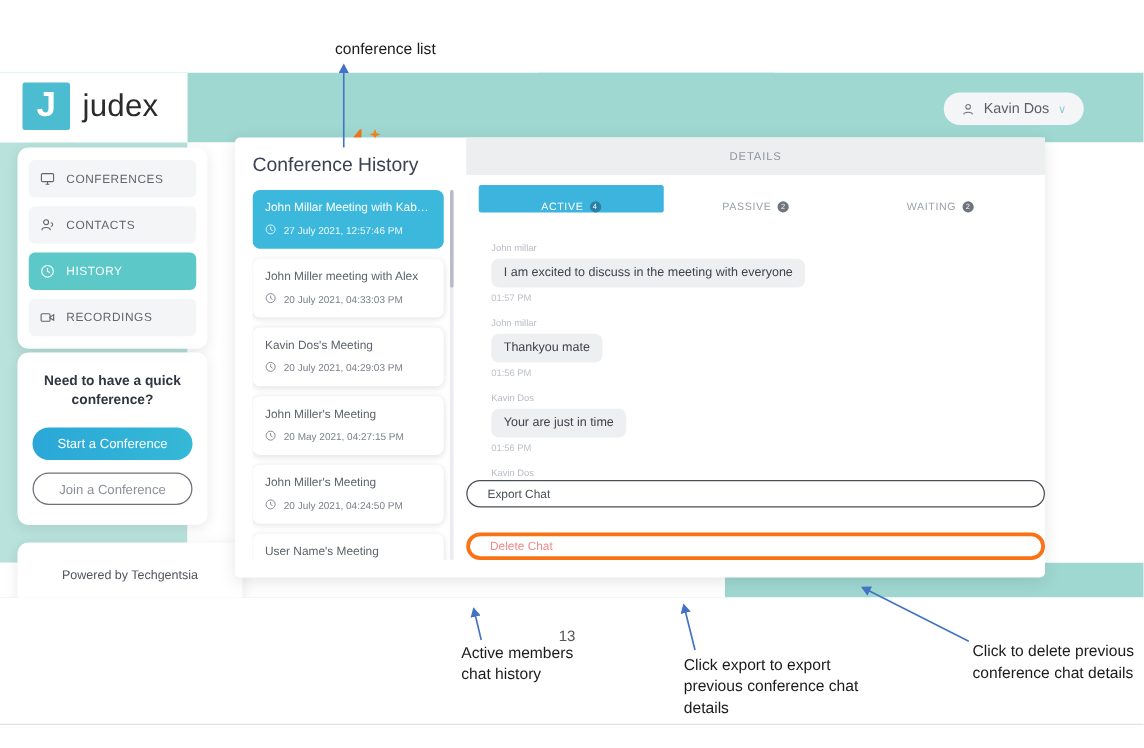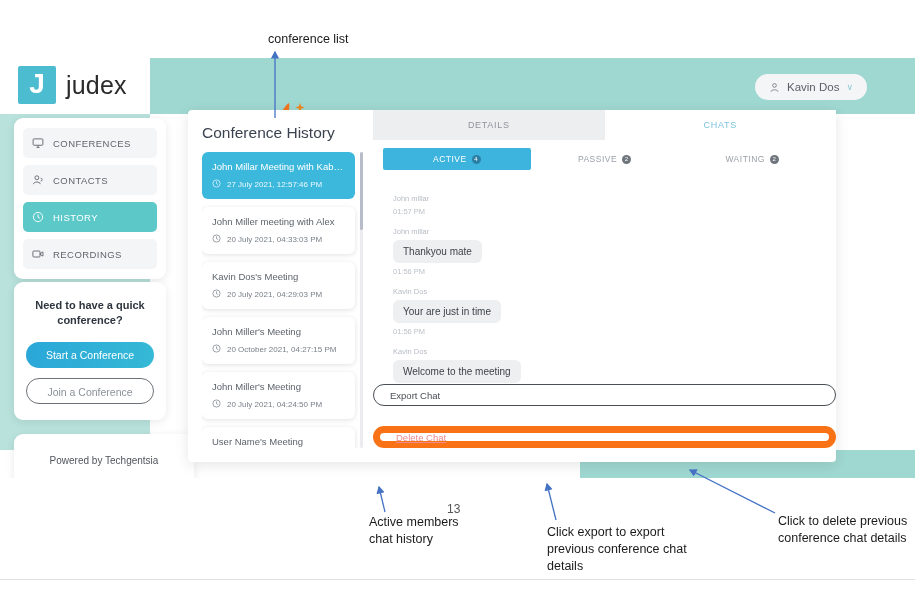--- a/index.html
+++ b/index.html
@@ -182,21 +182,21 @@
   #chat-col { position:absolute; left:185px; top:0; right:0; height:352px; }
   .tabs-top { display:flex; height:30px; }
   .tab-top {
     flex:1; display:flex; align-items:center; justify-content:center;
     font-size:9px; letter-spacing:.7px; color:#8f959d; background:#eceef0; cursor:pointer;
   }
   .tab-top.active { background:#fff; color:#7cc4de; }
 
   .tabs-sub { display:flex; padding:8px 10px 0 10px; gap:0; }
   .tab-sub {
-    flex:1; display:flex; align-items:center; justify-content:center; gap:5px;
+    flex:1; display:flex; align-items:flex-end; justify-content:center; gap:5px;
     height:22px; font-size:8.5px; letter-spacing:.5px; color:#9aa0a8; cursor:pointer;
     border-radius:2px;
   }
   .tab-sub.active { background:#3cb4de; color:#fff; }
   .badge {
     display:inline-flex; align-items:center; justify-content:center;
     width:9px; height:9px; border-radius:50%;
     background:#6f757d; color:#fff; font-size:6px; line-height:1;
   }
   .tab-sub.active .badge { background:#2b7fa5; }
@@ -218,21 +218,21 @@
   .chat-actions {
     position:absolute; left:0; right:0; bottom:14px;
     display:flex; justify-content:center; gap:20px;flex-direction:column;
   }
   .act-btn {
     height:22px; padding:0 16px; border-radius:12px; font-size:9.5px;
     background:#fff; cursor:pointer; font-family:"Liberation Sans", sans-serif;
     display:flex; align-items:center;
   }
   .act-export { border:1px solid #4a4f56; color:#4a4f56; }
-  .act-delete { border:7px solid #f97316; color:#ef8a8a;text-decoration:underline; }
+  .act-delete { border:3px solid #f97316; color:#ef8a8a; }
 </style>
 </head>
 <body>
 
 <div id="root">
 
   <div id="app">
 
     <div class="teal-band"></div>
     <div class="teal-curve"></div>
@@ -369,21 +369,21 @@
                   <span>20 July 2021, 04:29:03 PM</span>
                 </div>
               </div>
               <div class="hist-item">
                 <div class="hist-name">John Miller's Meeting</div>
                 <div class="hist-meta">
                   <span><svg width="9" height="9" viewBox="0 0 16 16">
                       <circle cx="8" cy="8" r="6.4" fill="none" stroke="#7a8089" stroke-width="1.3"></circle>
                       <path d="M8 4.3 V8.2 L10.8 9.9" fill="none" stroke="#7a8089" stroke-width="1.3"></path>
                     </svg></span>
-                  <span>20 October 2021, 04:27:15 PM</span>
+                  <span>20 May 2021, 04:27:15 PM</span>
                 </div>
               </div>
               <div class="hist-item">
                 <div class="hist-name">John Miller's Meeting</div>
                 <div class="hist-meta">
                   <span><svg width="9" height="9" viewBox="0 0 16 16">
                       <circle cx="8" cy="8" r="6.4" fill="none" stroke="#7a8089" stroke-width="1.3"></circle>
                       <path d="M8 4.3 V8.2 L10.8 9.9" fill="none" stroke="#7a8089" stroke-width="1.3"></path>
                     </svg></span>
                   <span>20 July 2021, 04:24:50 PM</span>
@@ -395,38 +395,37 @@
             </div>
           <div class="scrollbar">
             <div class="scrollthumb"></div>
           </div>
         </div>
       </div>
 
       <div id="chat-col">
         <div class="tabs-top" id="top-tabs">
             <div class="tab-top">DETAILS</div>
-            <div class="tab-top active">CHATS</div>
           </div>
         <div class="tabs-sub" id="sub-tabs">
             <div class="tab-sub active">
               <span>ACTIVE</span>
               <span class="badge">4</span>
             </div>
             <div class="tab-sub">
               <span>PASSIVE</span>
               <span class="badge">2</span>
             </div>
             <div class="tab-sub">
               <span>WAITING</span>
               <span class="badge">2</span>
             </div>
           </div>
         <div id="msgs">
-            <div class="msg"><div class="msg-author">John millar</div><div class="msg-time">01:57 PM</div></div>
+            <div class="msg"><div class="msg-author">John millar</div><div class="bubble">I am excited to discuss in the meeting with everyone</div><div class="msg-time">01:57 PM</div></div>
             <div class="msg"><div class="msg-author">John millar</div><div class="bubble">Thankyou mate</div><div class="msg-time">01:56 PM</div></div>
             <div class="msg"><div class="msg-author">Kavin Dos</div><div class="bubble">Your are just in time</div><div class="msg-time">01:56 PM</div></div>
             <div class="msg"><div class="msg-author">Kavin Dos</div><div class="bubble">Welcome to the meeting</div></div>
           </div>
         <div class="chat-actions">
           <button class="act-btn act-export">Export Chat</button>
           <button class="act-btn act-delete">Delete Chat</button>
         </div>
       </div>
 

